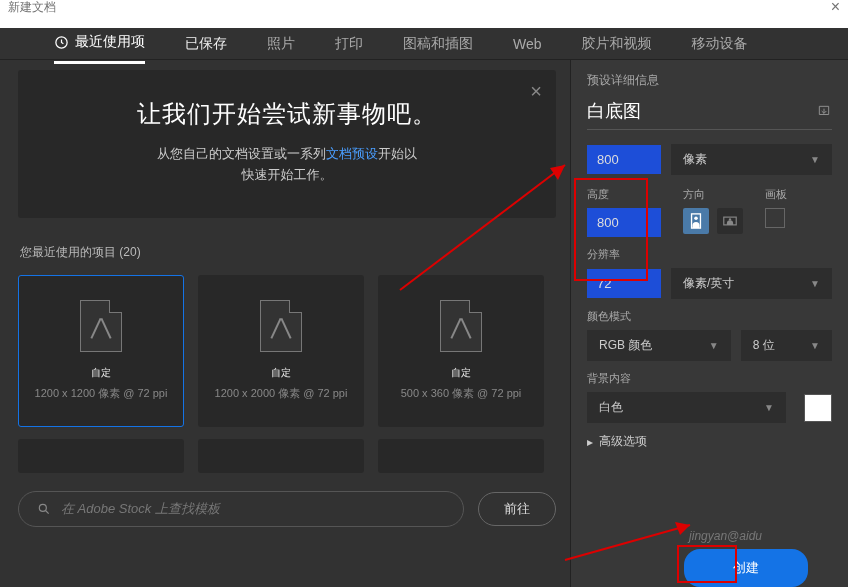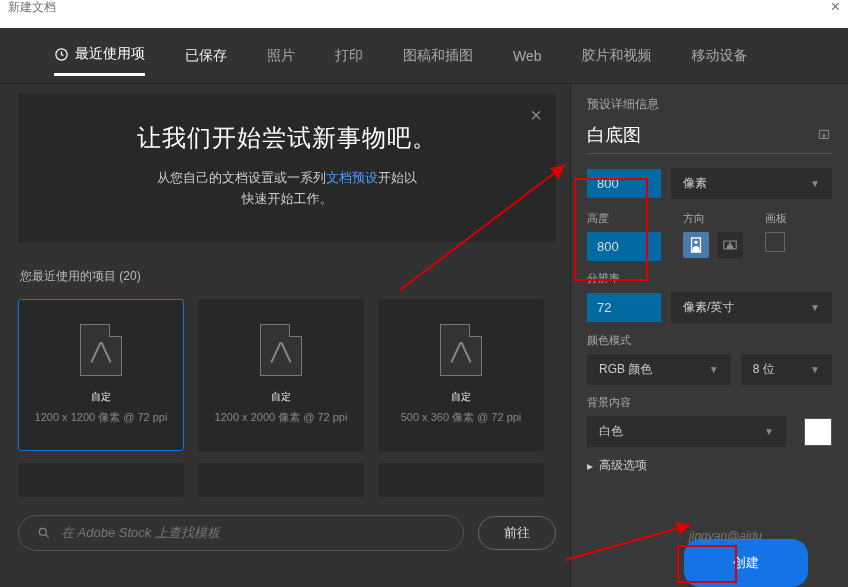--- a/index.html
+++ b/index.html
@@ -1,20 +1,20 @@
 <!DOCTYPE html>
 <html><head>
 <meta charset="utf-8">
 <style>
 * { margin:0; padding:0; box-sizing:border-box; font-family:"Microsoft YaHei","PingFang SC",sans-serif; -webkit-font-smoothing:antialiased; }
 body { background:#fff; width:848px; height:587px; overflow:hidden; position:relative; }
 .titlebar { height:16px; background:#fff; display:flex; align-items:flex-end; padding:0 8px; font-size:12px; color:#737373; justify-content:space-between; }
 .titlebar .close { font-size:16px; cursor:pointer; }
 .app { position:absolute; top:28px; left:0; right:0; bottom:0; background:#323232; display:flex; flex-direction:column; }
-.tabs { height:56px; display:flex; align-items:center; padding:0 54px; gap:40px; font-size:14px; color:#aaa; border-bottom:1px solid #222; }
+.tabs { height:32px; display:flex; align-items:center; padding:0 54px; gap:40px; font-size:14px; color:#aaa; border-bottom:1px solid #222; }
 .tab { display:flex; align-items:center; gap:6px; padding:10px 0; cursor:pointer; }
 .tab.active { color:#fff; border-bottom:3px solid #fff; font-weight:500; }
 .tab.saved { color:#eee; }
 .body { flex:1; display:flex; overflow:hidden; }
 .left { flex:1; padding:10px 14px 10px 18px; display:flex; flex-direction:column; overflow:hidden; }
 .hero { background:#282828; border-radius:3px; padding:28px 40px 32px; position:relative; text-align:center; color:#ddd; }
 .hero .x { position:absolute; top:10px; right:14px; font-size:20px; color:#888; cursor:pointer; }
 .hero h1 { font-size:24px; font-weight:400; color:#fff; margin-bottom:14px; letter-spacing:1px; }
 .hero p { font-size:13px; color:#ccc; line-height:1.6; }
 .hero .link { color:#4a9eff; }
@@ -36,32 +36,32 @@
 .search { margin-top:18px; display:flex; align-items:center; gap:14px; }
 .search-box { flex:1; height:36px; border:1px solid #555; border-radius:18px; display:flex; align-items:center; padding:0 18px; color:#777; font-size:13px; font-style:italic; gap:10px; }
 .go-btn { width:78px; height:34px; border:1px solid #666; border-radius:17px; color:#ddd; font-size:13px; display:flex; align-items:center; justify-content:center; cursor:pointer; }
 .right { width:278px; background:#383838; border-left:1px solid #222; padding:12px 16px; font-size:12px; color:#bbb; position:relative; }
 .sec-title { font-size:12px; color:#aaa; margin-bottom:10px; }
 .doc-name { display:flex; align-items:center; justify-content:space-between; border-bottom:1px solid #555; padding-bottom:6px; margin-bottom:14px; }
 .doc-name span { font-size:18px; color:#fff; }
 .doc-name .save-ico { width:16px; height:14px; color:#aaa; }
 .lbl { font-size:11px; color:#aaa; margin-bottom:6px; margin-top:2px; }
 .row { display:flex; align-items:center; gap:10px; margin-bottom:10px; }
-.input { background:#0369a1; border:none; color:#ddd; font-size:13px; padding:7px 10px; width:64px; }
+.input { background:#1d4ed8; border:none; color:#ddd; font-size:13px; padding:7px 10px; width:64px; }
 .input.wide { width:74px; }
 .select { background:#2d2d2d; display:flex; align-items:center; justify-content:space-between; padding:7px 12px; color:#ccc; font-size:12px; flex:1; cursor:pointer; }
 .select .chev { color:#888; font-size:10px; }
 .toggle-group { display:flex; gap:8px; }
 .toggle-btn { width:26px; height:26px; background:#2d2d2d; display:flex; align-items:center; justify-content:center; cursor:pointer; border-radius:2px; }
 .toggle-btn.active { background:#4a7aa8; }
 .toggle-btn svg { width:14px; height:16px; }
 .chk { width:20px; height:20px; border:1px solid #666; cursor:pointer; }
 .swatch { width:28px; height:28px; background:#fff; border:1px solid #555; margin-left:8px; cursor:pointer; }
 .adv { display:flex; align-items:center; gap:6px; margin-top:10px; cursor:pointer; font-size:12px; color:#ccc; }
-.create-btn { position:absolute; bottom:0; right:40px; width:124px; height:48px; background:#1473e6; color:#fff; font-size:13px; border-radius:16px; display:flex; align-items:center; justify-content:center; cursor:pointer; }
+.create-btn { position:absolute; bottom:0; right:40px; width:124px; height:38px; background:#1473e6; color:#fff; font-size:13px; border-radius:16px; display:flex; align-items:center; justify-content:center; cursor:pointer; }
 .redbox { border:2px solid #d00; position:absolute; pointer-events:none; }
 .arrow { position:absolute; pointer-events:none; }
 .arrow line { stroke:#d00; stroke-width:2; }
 .arrow polygon { fill:#d00; }
 .wm { position:absolute; bottom:44px; right:86px; color:#777; font-size:12px; font-style:italic; pointer-events:none; }
 .col { display:flex; flex-direction:column; }
 </style>
 </head>
 <body>
 

